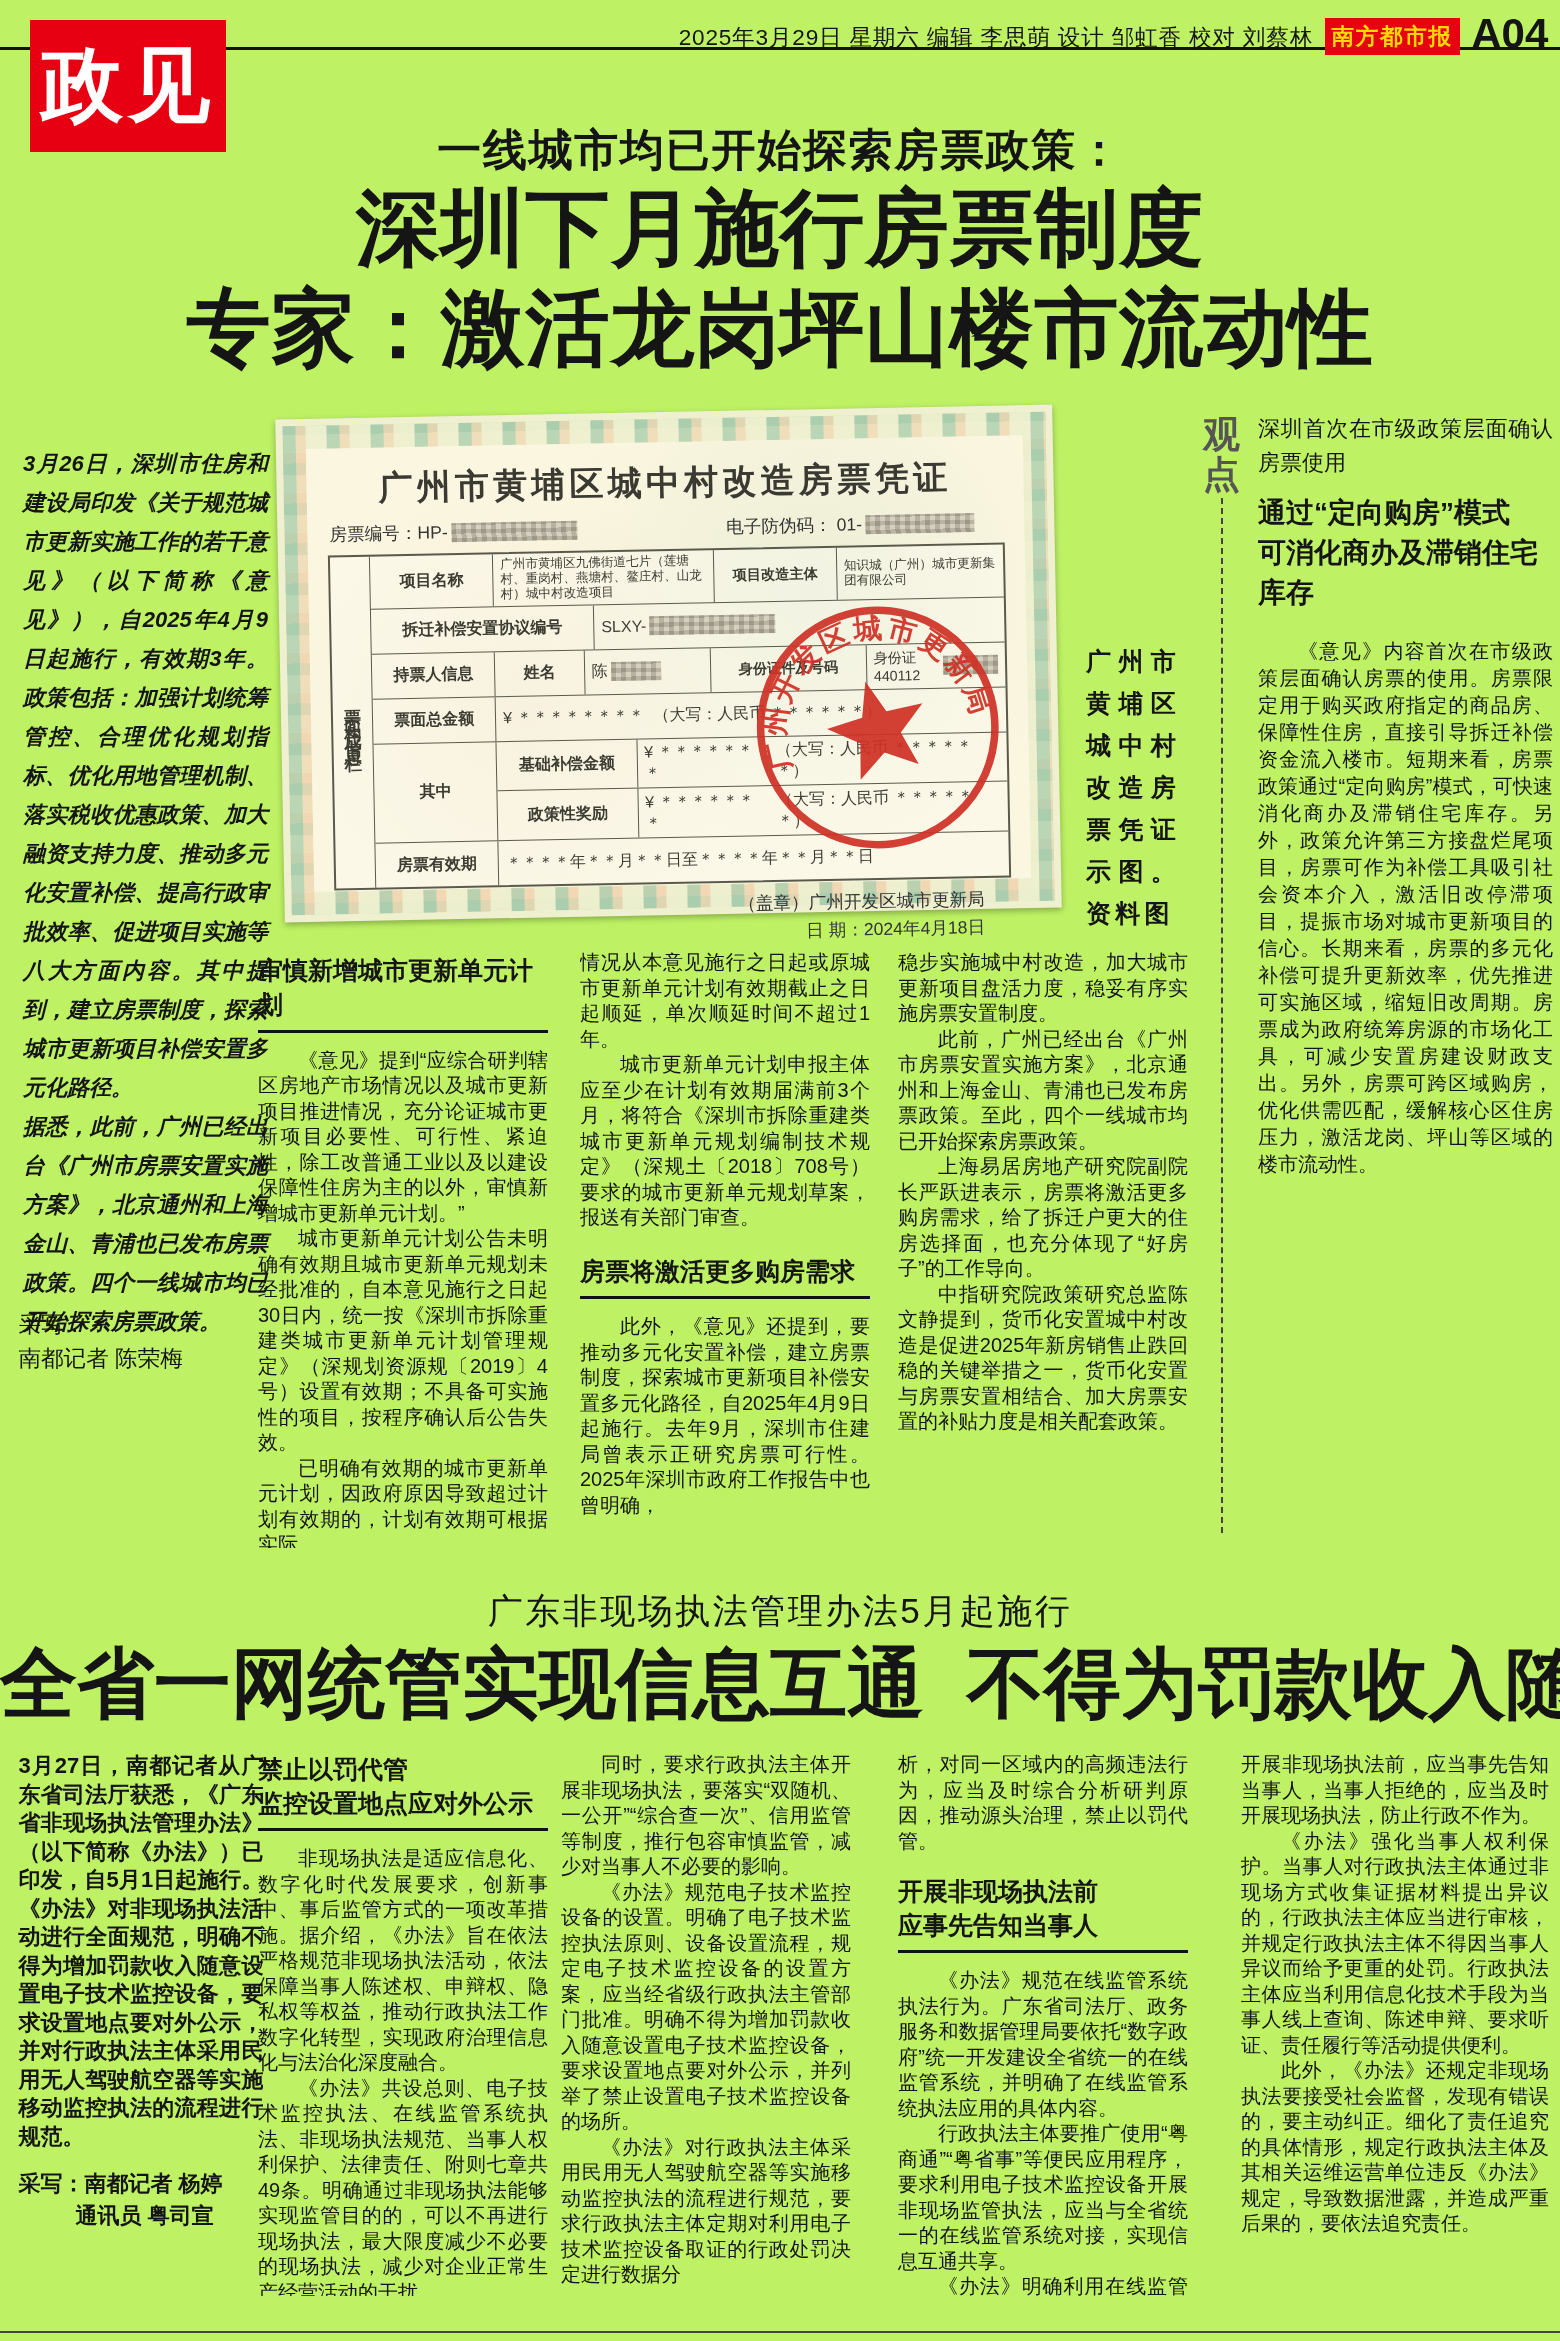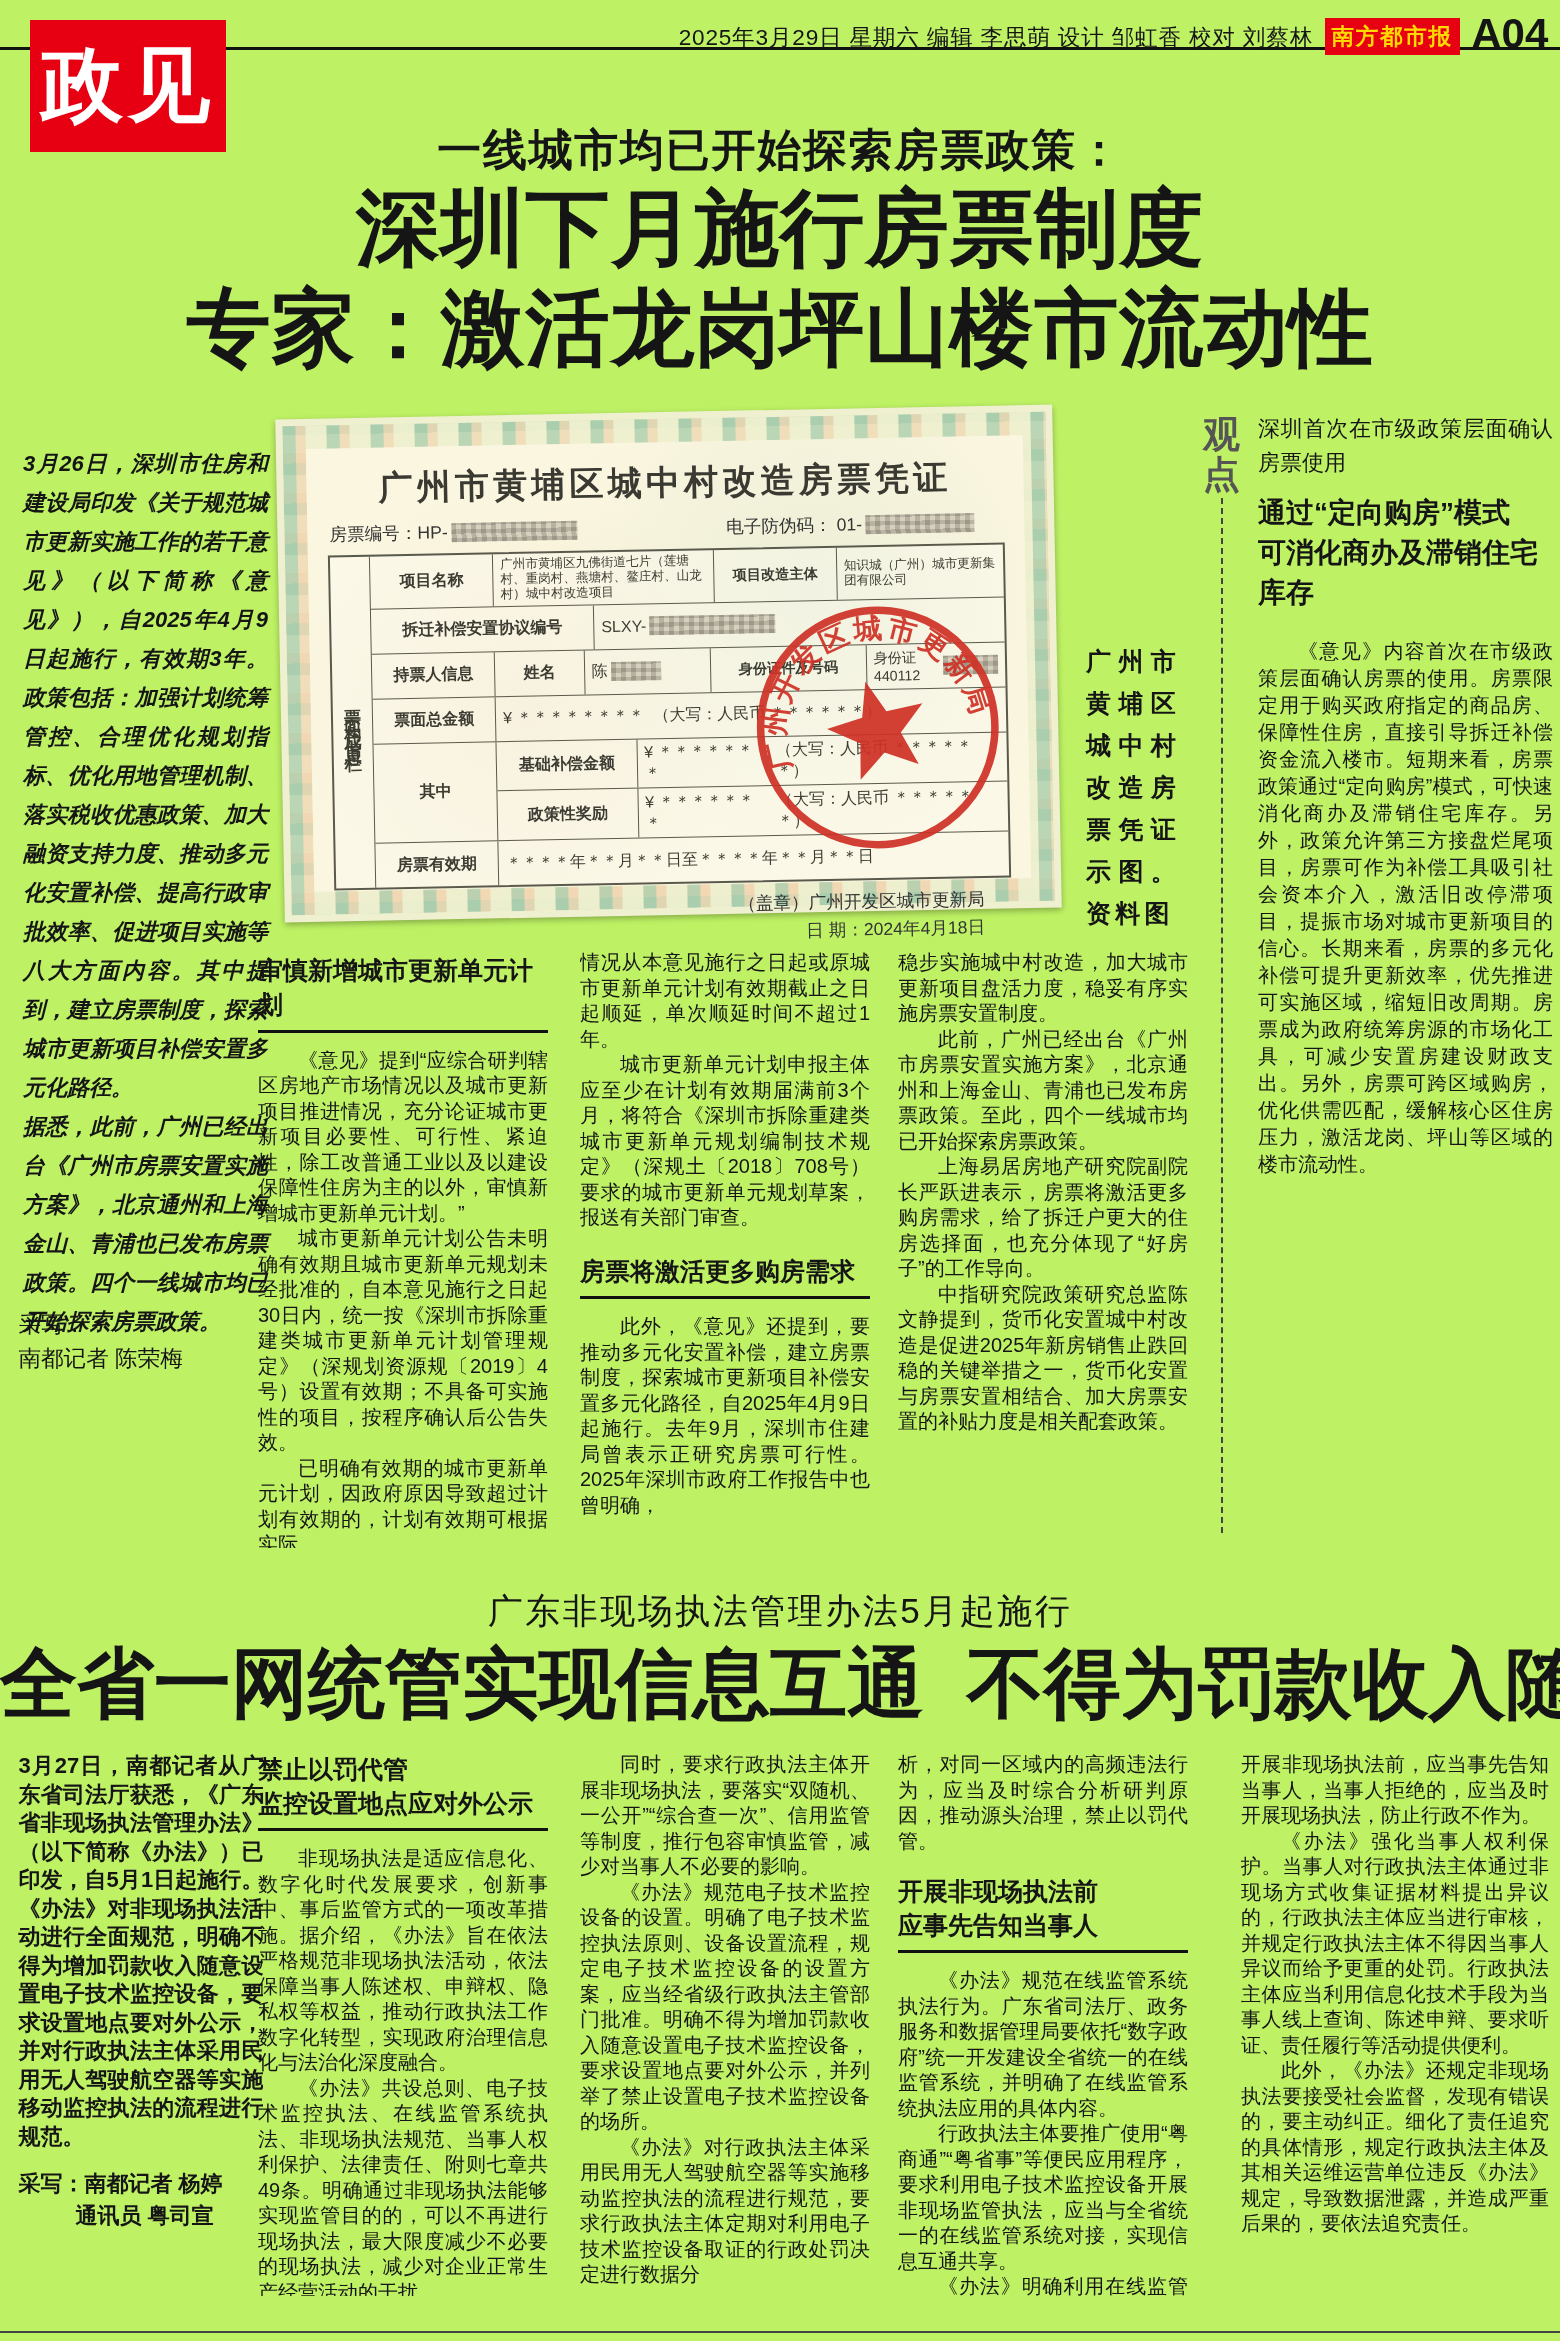--- a/index.html
+++ b/index.html
@@ -71,21 +71,21 @@
   .vp-dash{position:absolute;left:1221px;top:498px;height:1035px;width:0;border-left:2.5px dashed #444;}
   .vp{position:absolute;left:1258px;top:412px;width:295px;height:1129px;overflow:hidden;}
   .vp-intro{font-size:22px;line-height:34px;text-align:justify;}
   .vp-sub{font-size:28px;font-weight:bold;line-height:40px;margin:13.4px 0 25px;}
   .vp p.body{font-size:20px;line-height:27px;text-align:justify;text-indent:2em;margin:0;}
   
   .a2-kicker{position:absolute;top:1588px;left:0;width:100%;text-align:center;font-size:35px;font-weight:500;letter-spacing:2.5px;}
   .a2-headline{position:absolute;top:1633px;left:0;width:100%;text-align:center;font-size:77px;font-weight:900;white-space:pre;}
   .a2col{position:absolute;top:1752px;width:290px;height:544px;overflow:hidden;}
   .b1{left:18.4px;width:245px;}
-  .b2{left:258px}.b3{left:580px}.b4{left:898px}.b5{left:1241px;width:308px;}
+  .b2{left:258px}.b3{left:561px}.b4{left:898px}.b5{left:1241px;width:308px;}
   .a2col p{font-size:20px;line-height:25.5px;text-align:justify;margin:0;}
   .a2col.b1 p{font-size:22px;font-weight:bold;line-height:28.5px;}
   .a2-credit{margin-top:17px;font-size:22px;font-weight:bold;line-height:32px;}
   .a2-credit .l2{padding-left:2.6em;}
   .subhead2{font-size:25px;font-weight:bold;line-height:34px;border-bottom:3.4px solid #111;
             padding-bottom:8.4px;margin:0 0 15px;}
   .subhead2.mid{margin-top:20px;}
   .bottom-rule{position:absolute;left:0;top:2331px;width:100%;height:1.7px;background:#444;}
 </style>
 </head>

